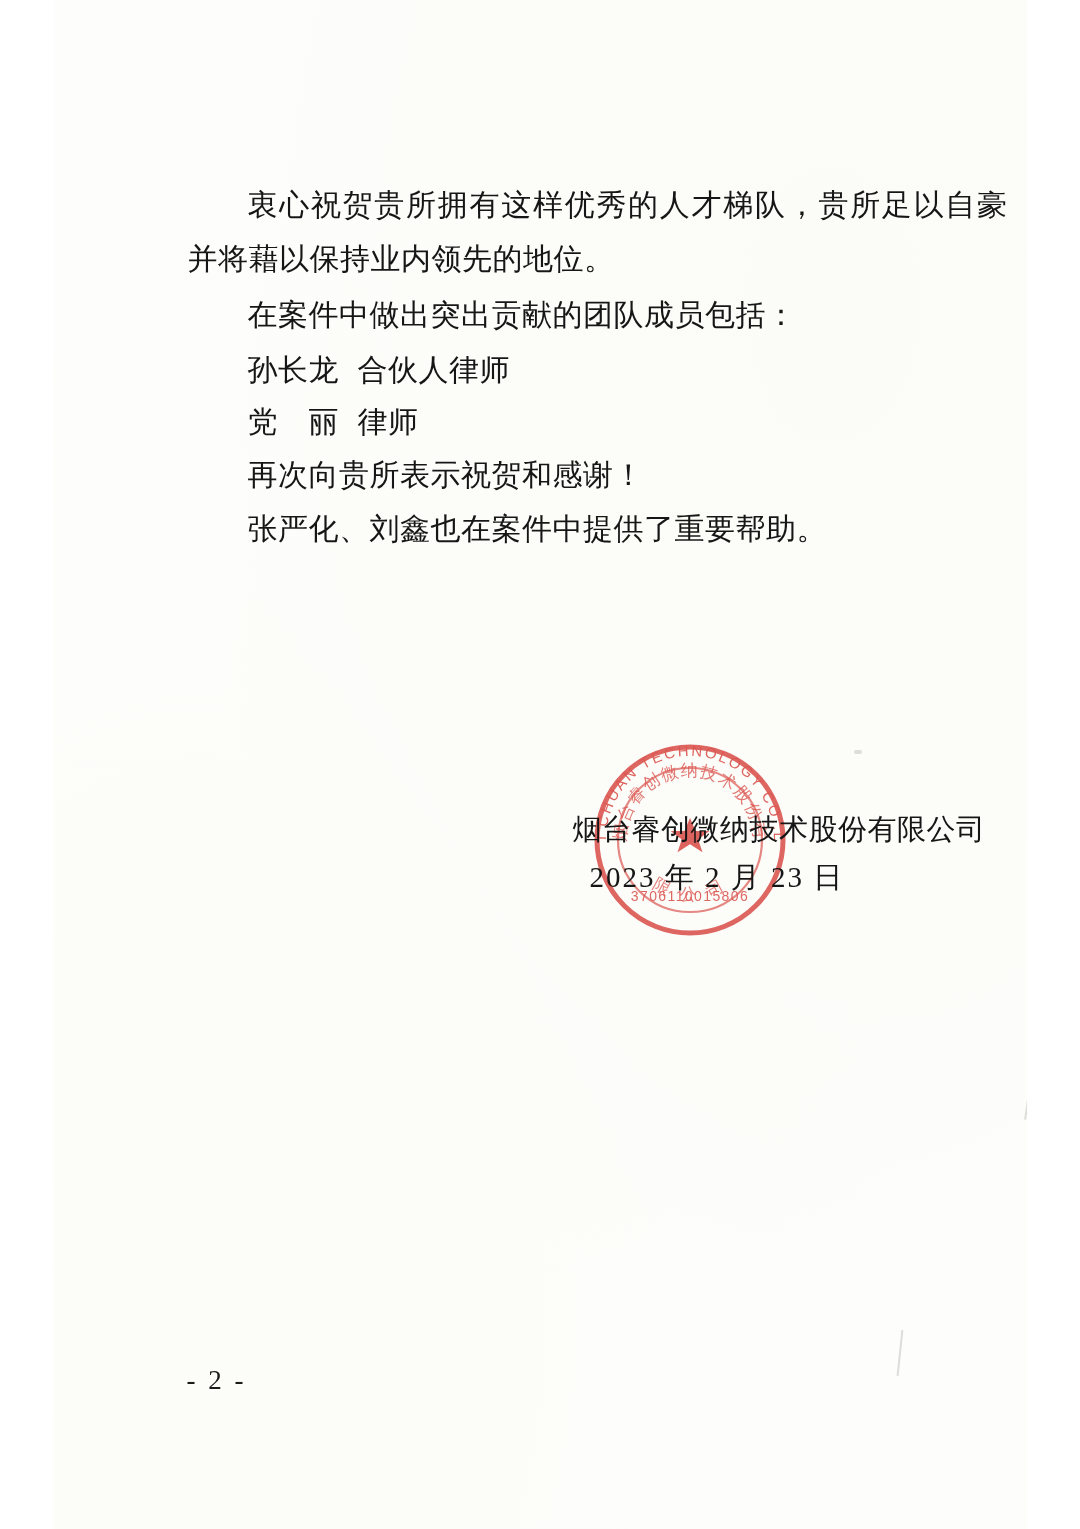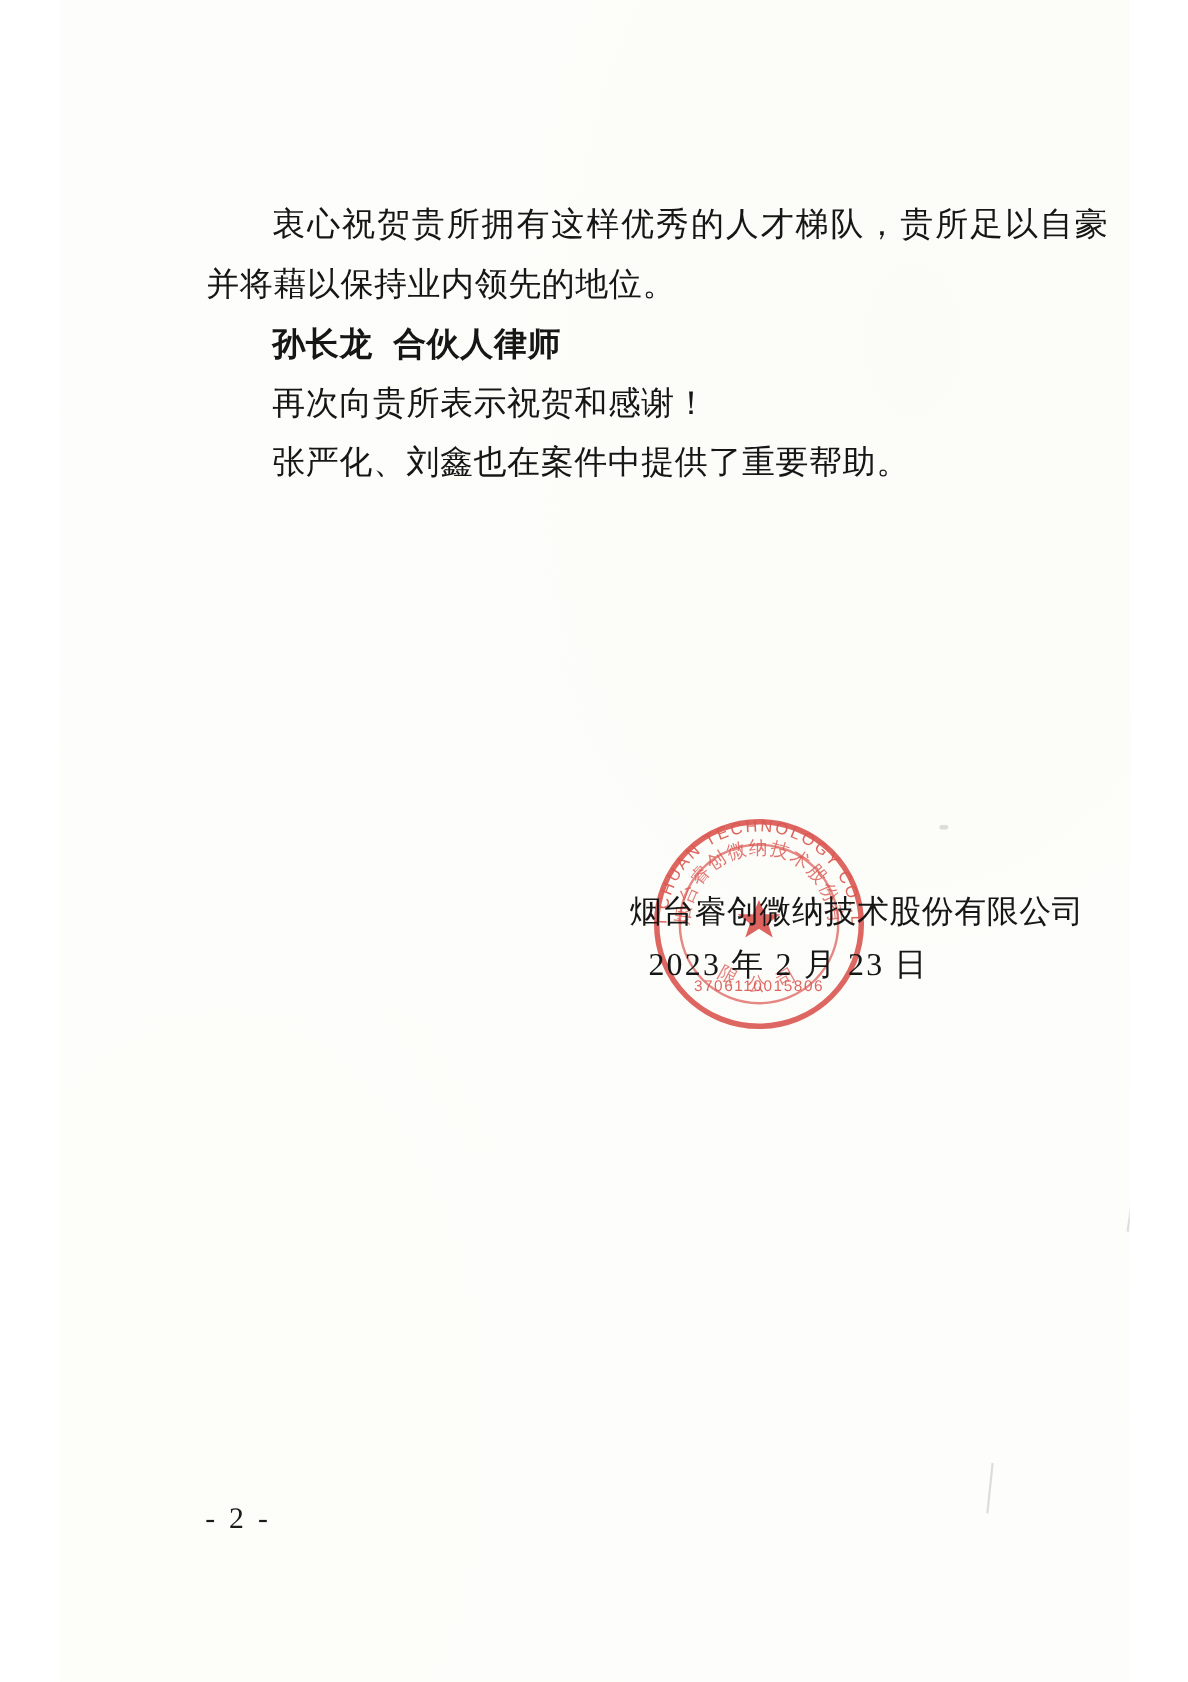--- a/index.html
+++ b/index.html
@@ -51,21 +51,21 @@
   .para.indent {
     text-indent: 60px;
   }
   .list-line {
     font-size: 30px;
     line-height: 52px;
     letter-spacing: 0.5px;
     margin: 0;
     padding-left: 60px;
     color: #161616;
-    font-weight: 700;
+    font-weight: 400;
     font-family: "DejaVu Serif", "Liberation Serif", serif;
   }
   .list-line .nm {
     display: inline-block;
     min-width: 110px;
   }
   .list-line .rl {
     display: inline-block;
   }
   .plain-line {
@@ -131,23 +131,27 @@
 <div class="page">
   <div class="scan-tint"></div>
   <div class="scan-mark" style="left:975px; top:1050px; width:2px; height:70px; transform:rotate(8deg);"></div>
   <div class="scan-mark" style="left:845px; top:1330px; width:2px; height:46px; transform:rotate(6deg);"></div>
   <div class="scan-mark" style="left:800px; top:750px; width:8px; height:4px; border-radius:3px;"></div>
 
   <div class="body-text">
 
     <p class="para indent">衷心祝贺贵所拥有这样优秀的人才梯队，贵所足以自豪并将藉以保持业内领先的地位。</p>
 
+    <p class="para indent">在案件中做出突出贡献的团队成员包括：</p>
 
     <div class="list-line">
       <span class="nm">孙长龙</span><span class="rl">合伙人律师</span>
+    </div>
+    <div class="list-line">
+      <span class="nm">党　丽</span><span class="rl">律师</span>
     </div>
 
     <p class="plain-line">再次向贵所表示祝贺和感谢！</p>
     <p class="plain-line">张严化、刘鑫也在案件中提供了重要帮助。</p>
   </div>
 
   <div class="seal">
     <svg viewBox="0 0 214 214" width="214" height="214" xmlns="http://www.w3.org/2000/svg">
       <defs>
         <path id="arcOuter" d="M 107,107 m -84,0 a 84,84 0 1,1 168,0" fill="none"></path>

